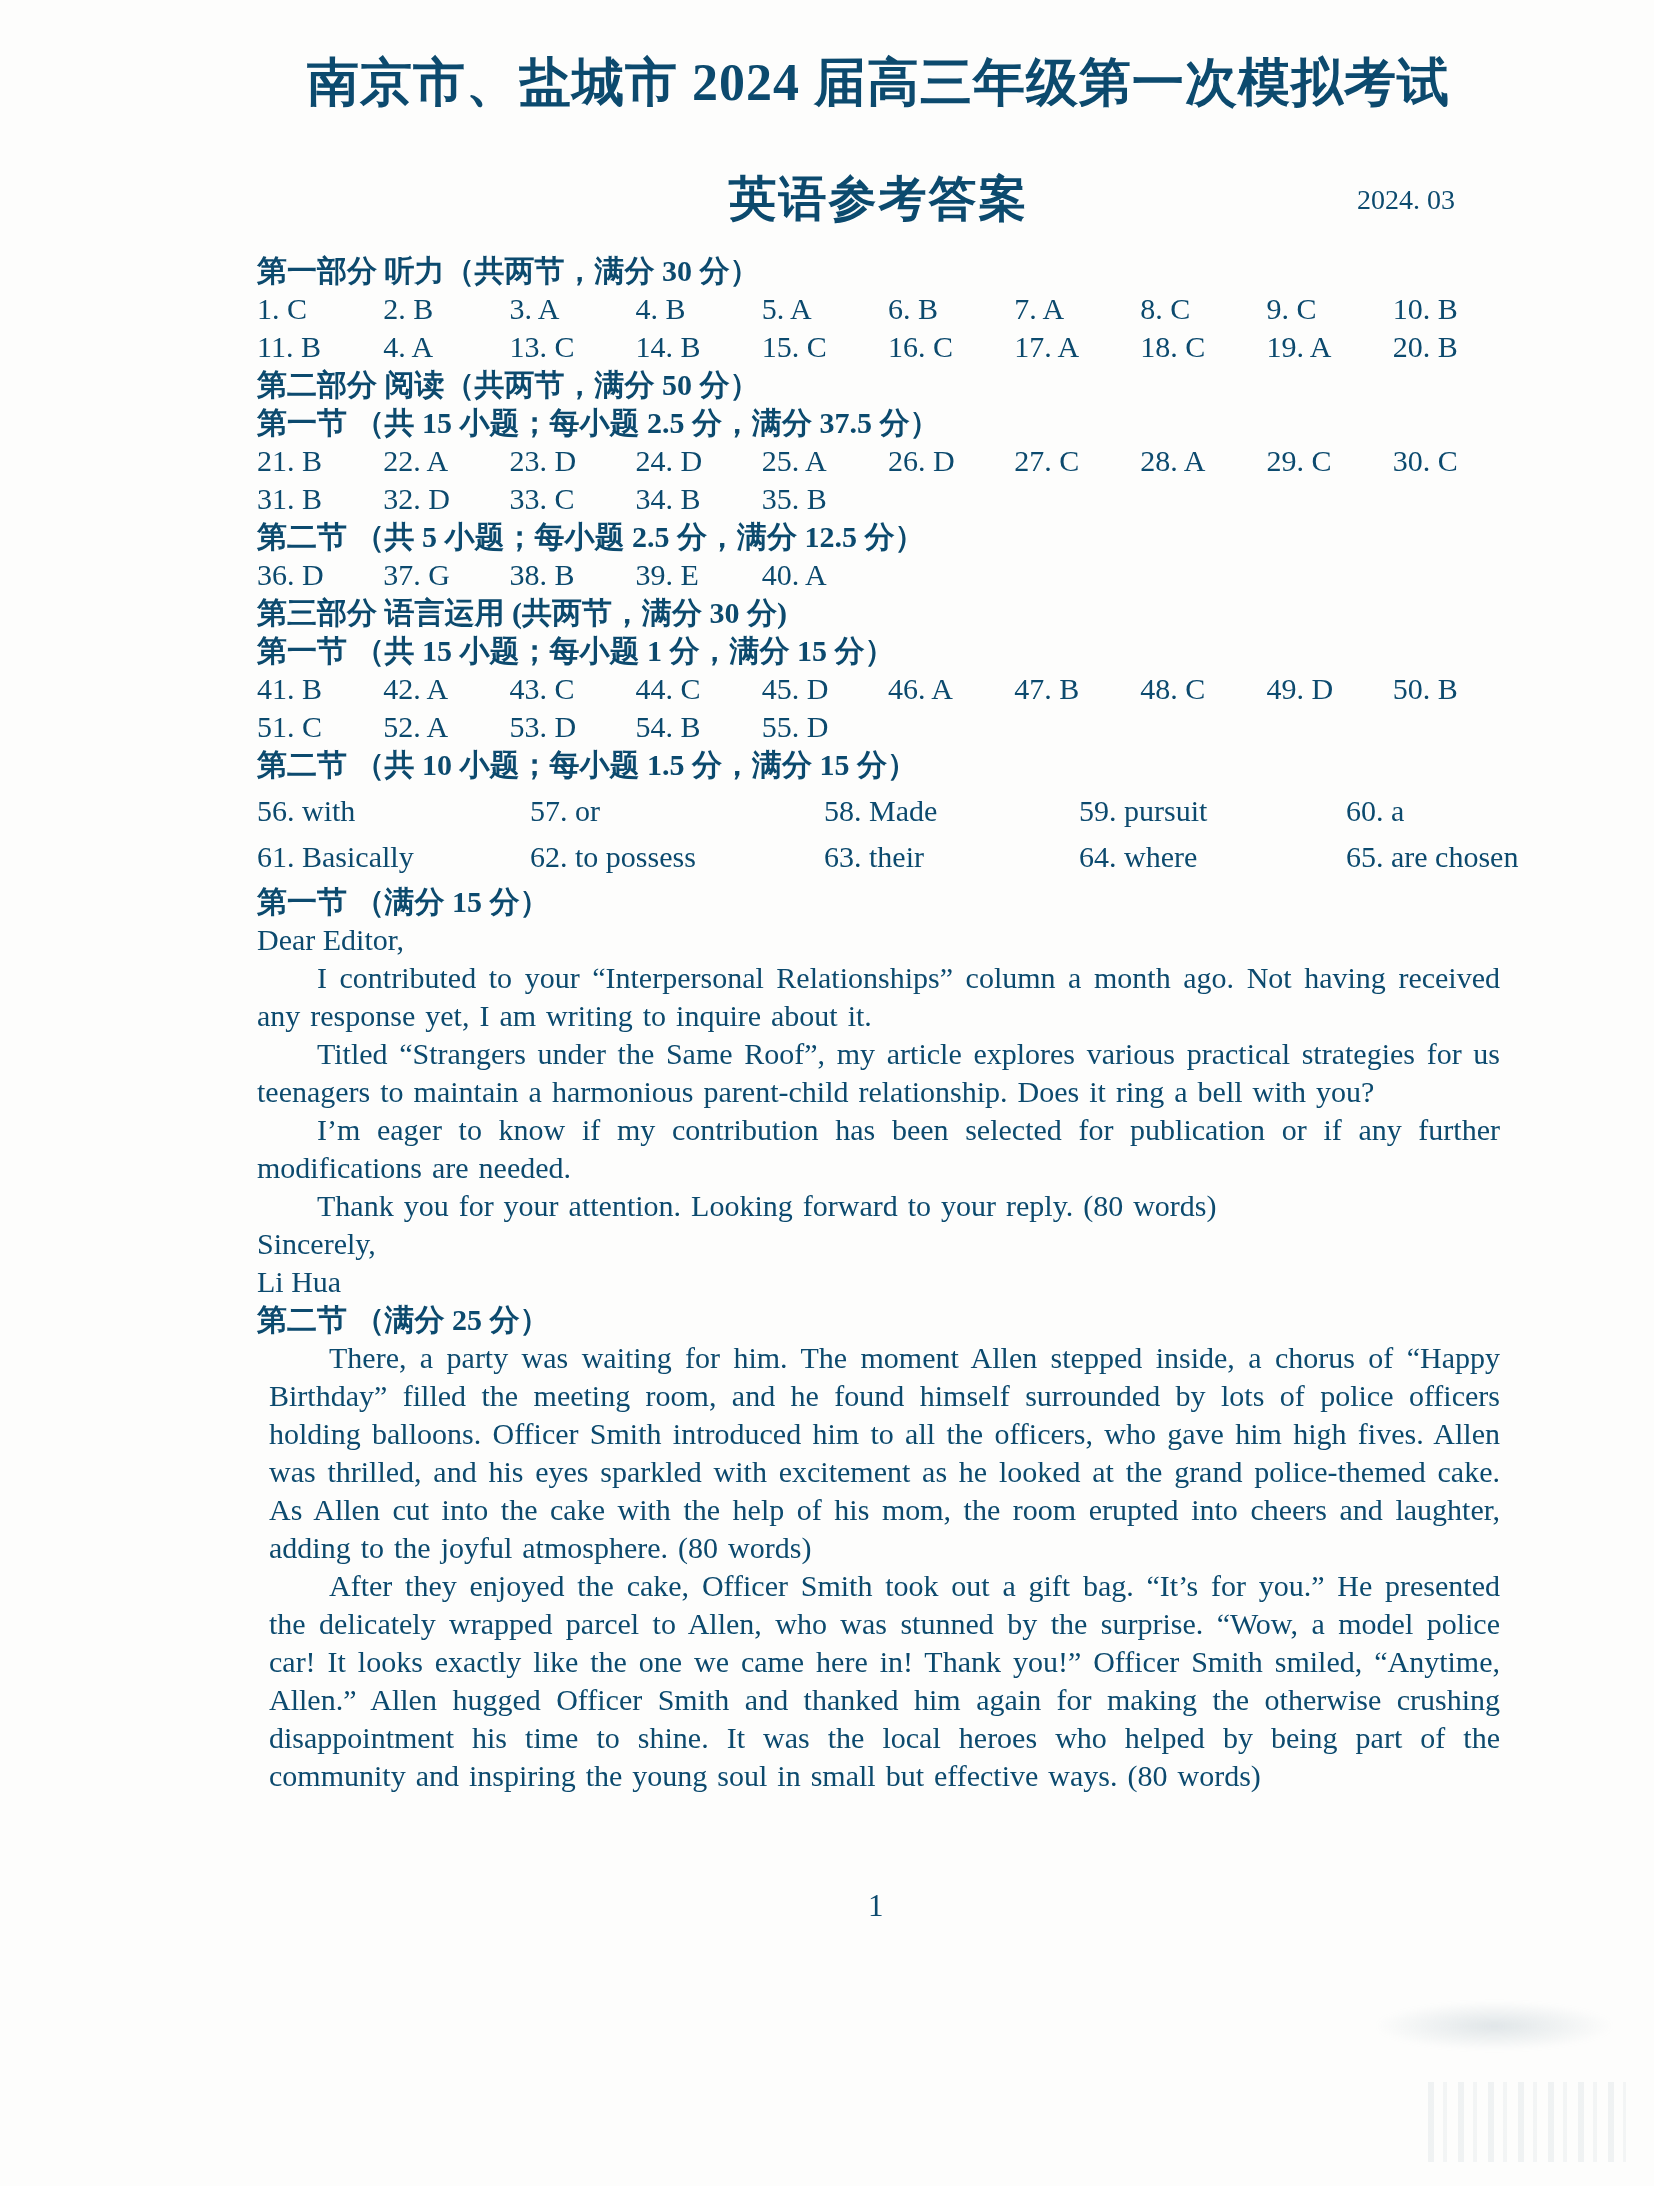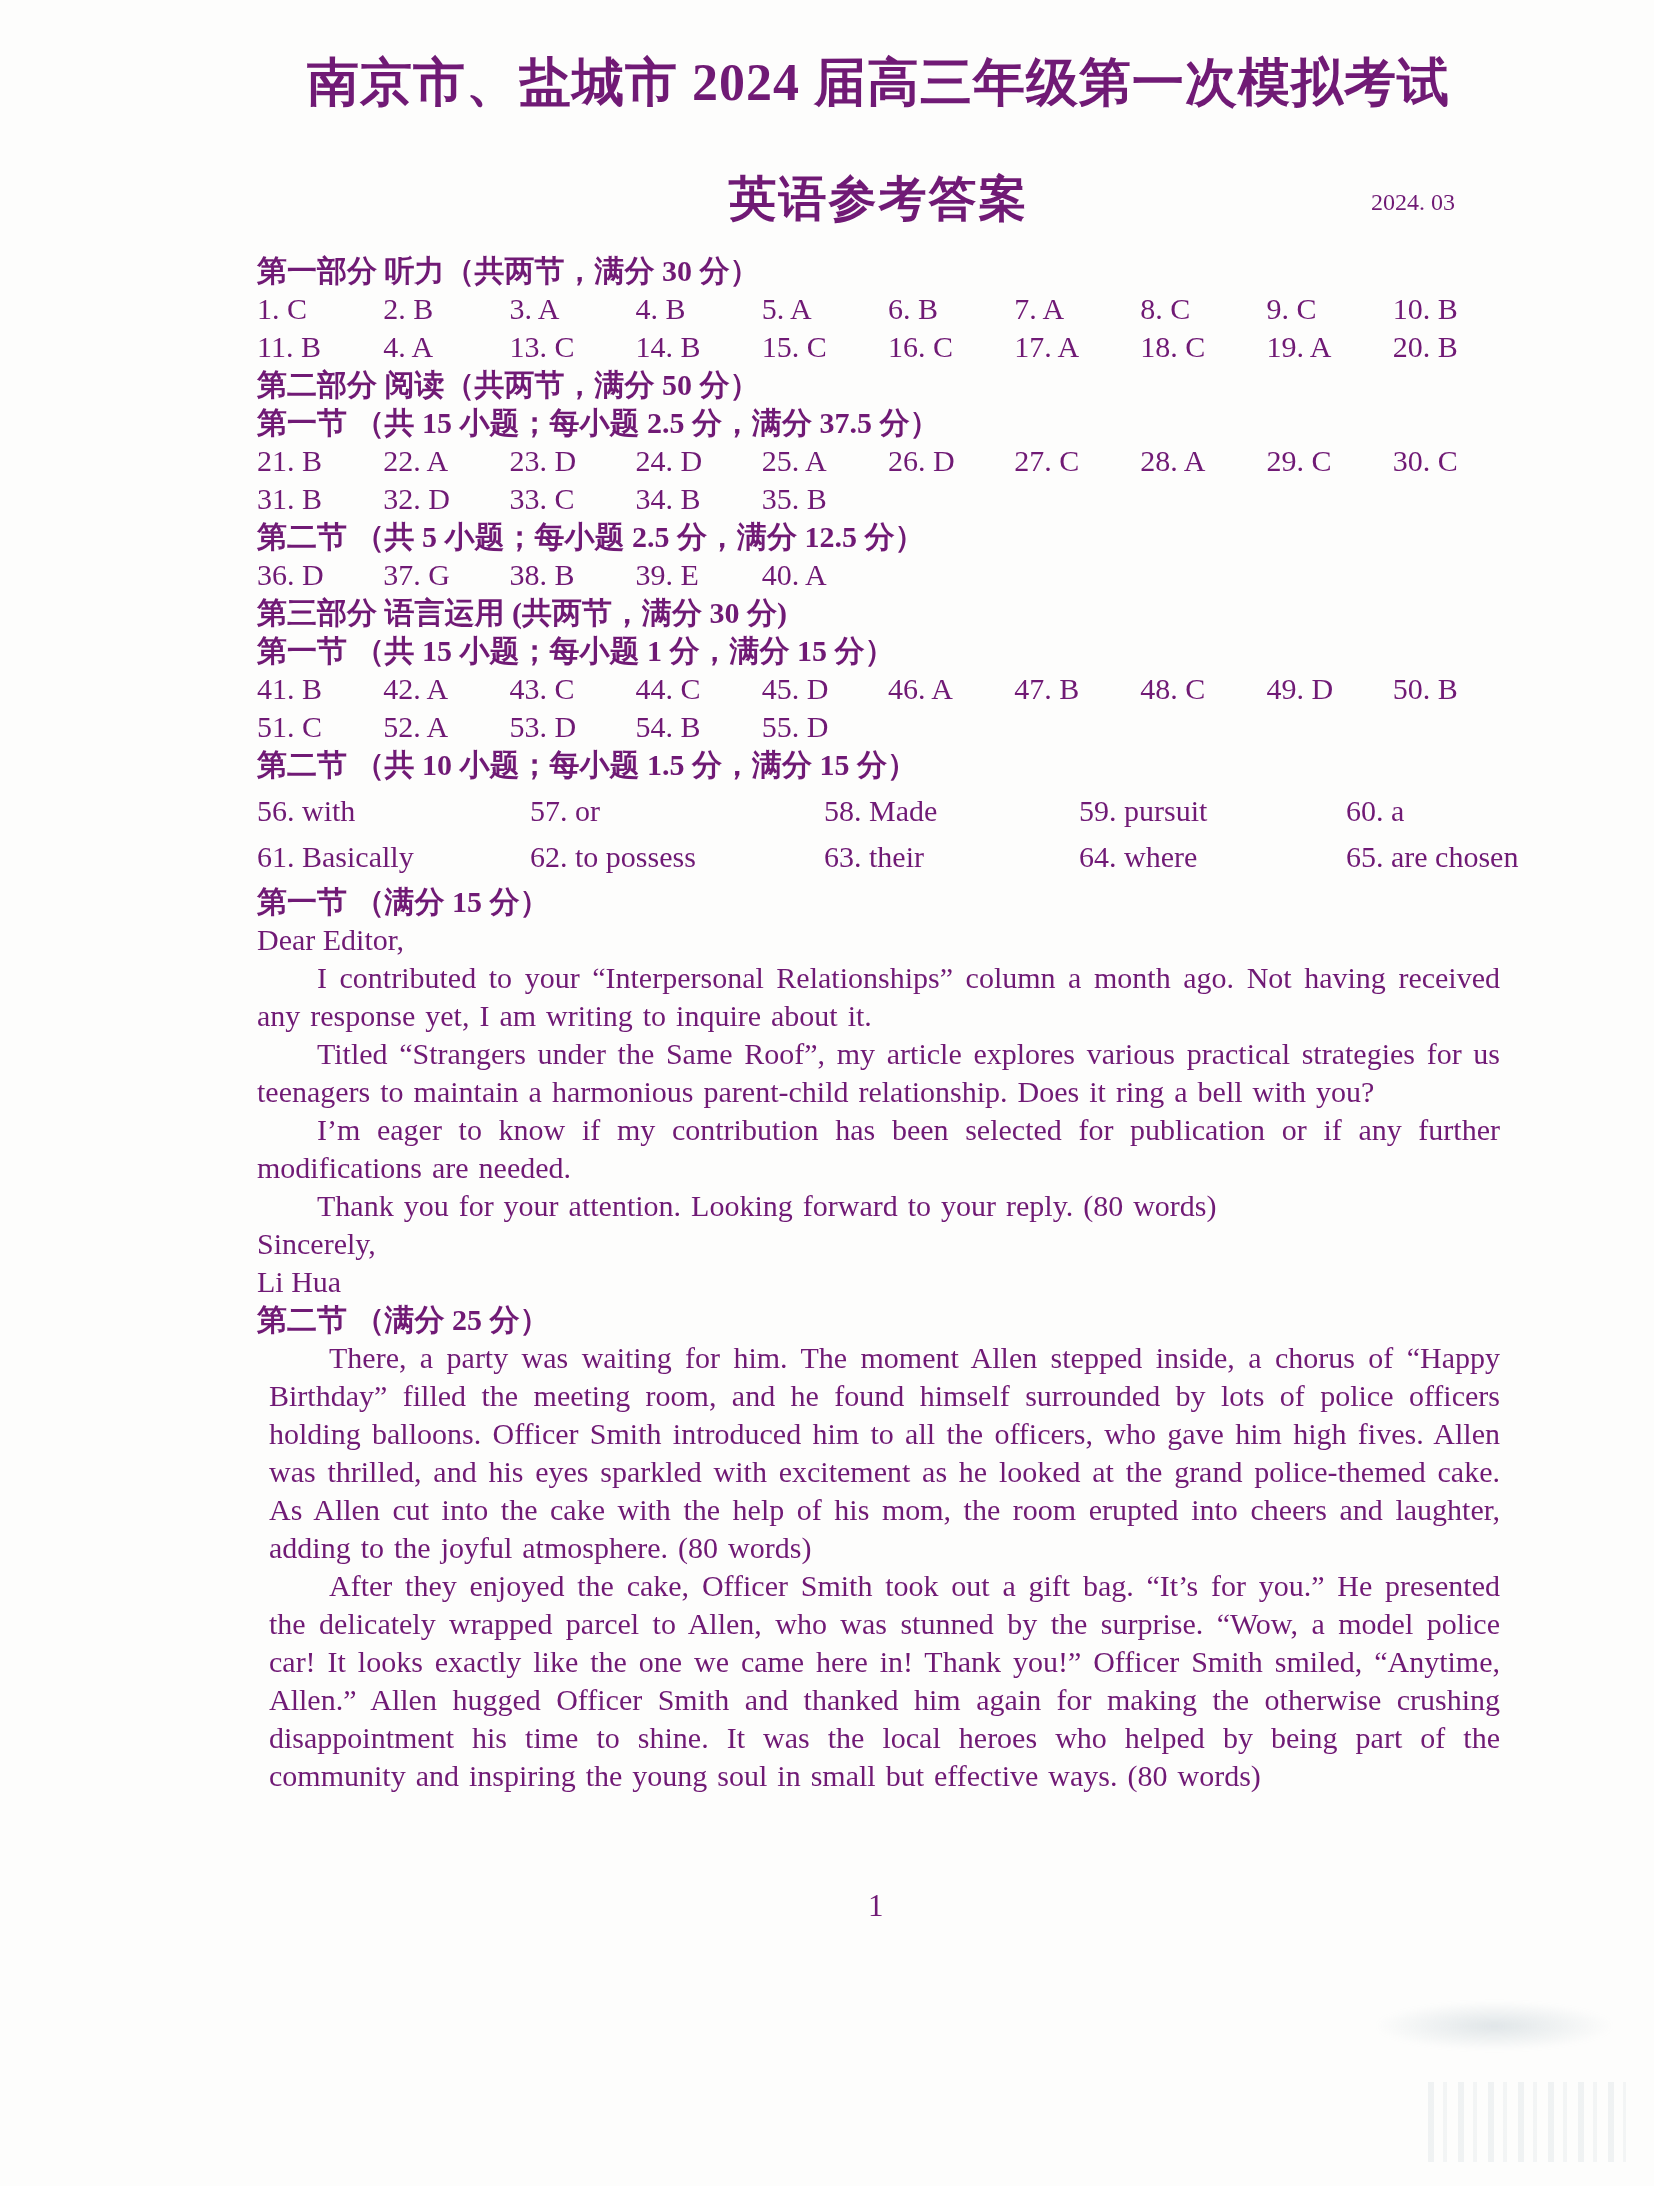--- a/index.html
+++ b/index.html
@@ -3,21 +3,21 @@
 <meta charset="utf-8">
 <style>
   html,body { margin:0; padding:0; background:#9a9a9a; }
   .page {
     position: relative;
     width: 1654px;
     height: 2186px;
     margin: 0 auto;
     background: #fdfdfc;
     font-family: "Liberation Serif", "DejaVu Serif", serif;
-    color: #701a75;
+    color: #0c4a6e;
     overflow: hidden;
   }
   .title {
     margin: 52px 154px 0 257px;
     text-align: center;
     font-size: 52px;
     line-height: 62px;
     font-weight: 700;
     letter-spacing: 1px;
   }
@@ -32,21 +32,21 @@
     display: inline-block;
     font-size: 48px;
     line-height: 58px;
     font-weight: 700;
     letter-spacing: 2px;
   }
   .date {
     position: absolute;
     right: 45px;
     bottom: 8px;
-    font-size: 24px;
+    font-size: 28px;
     font-weight: 400;
   }
   .content {
     margin: 28px 154px 0 257px;
     font-size: 30px;
     line-height: 38px;
   }
   .cn-heading {
     font-weight: 600;
     white-space: nowrap;

